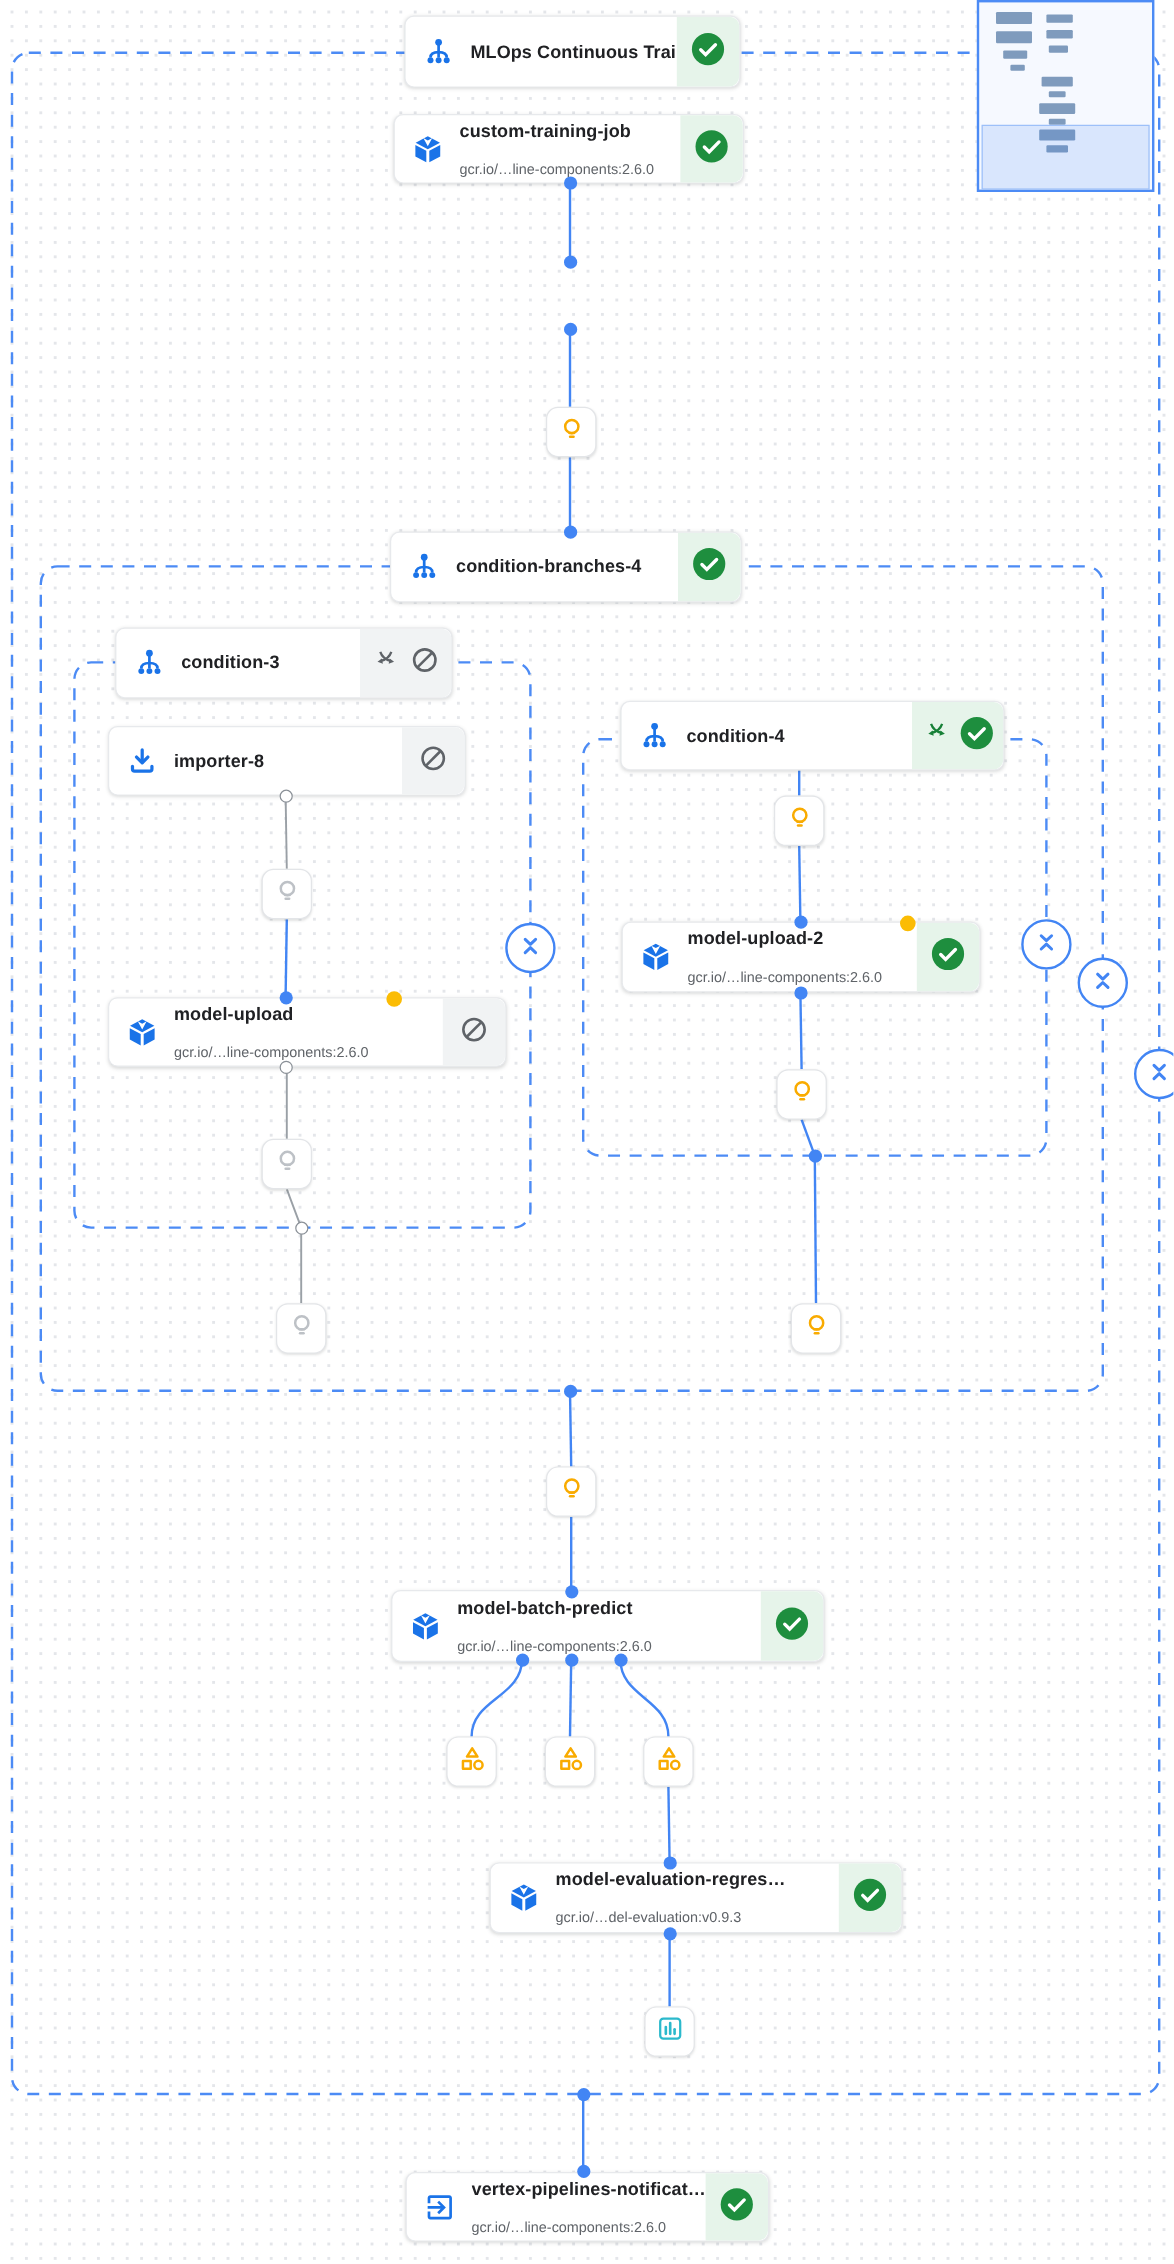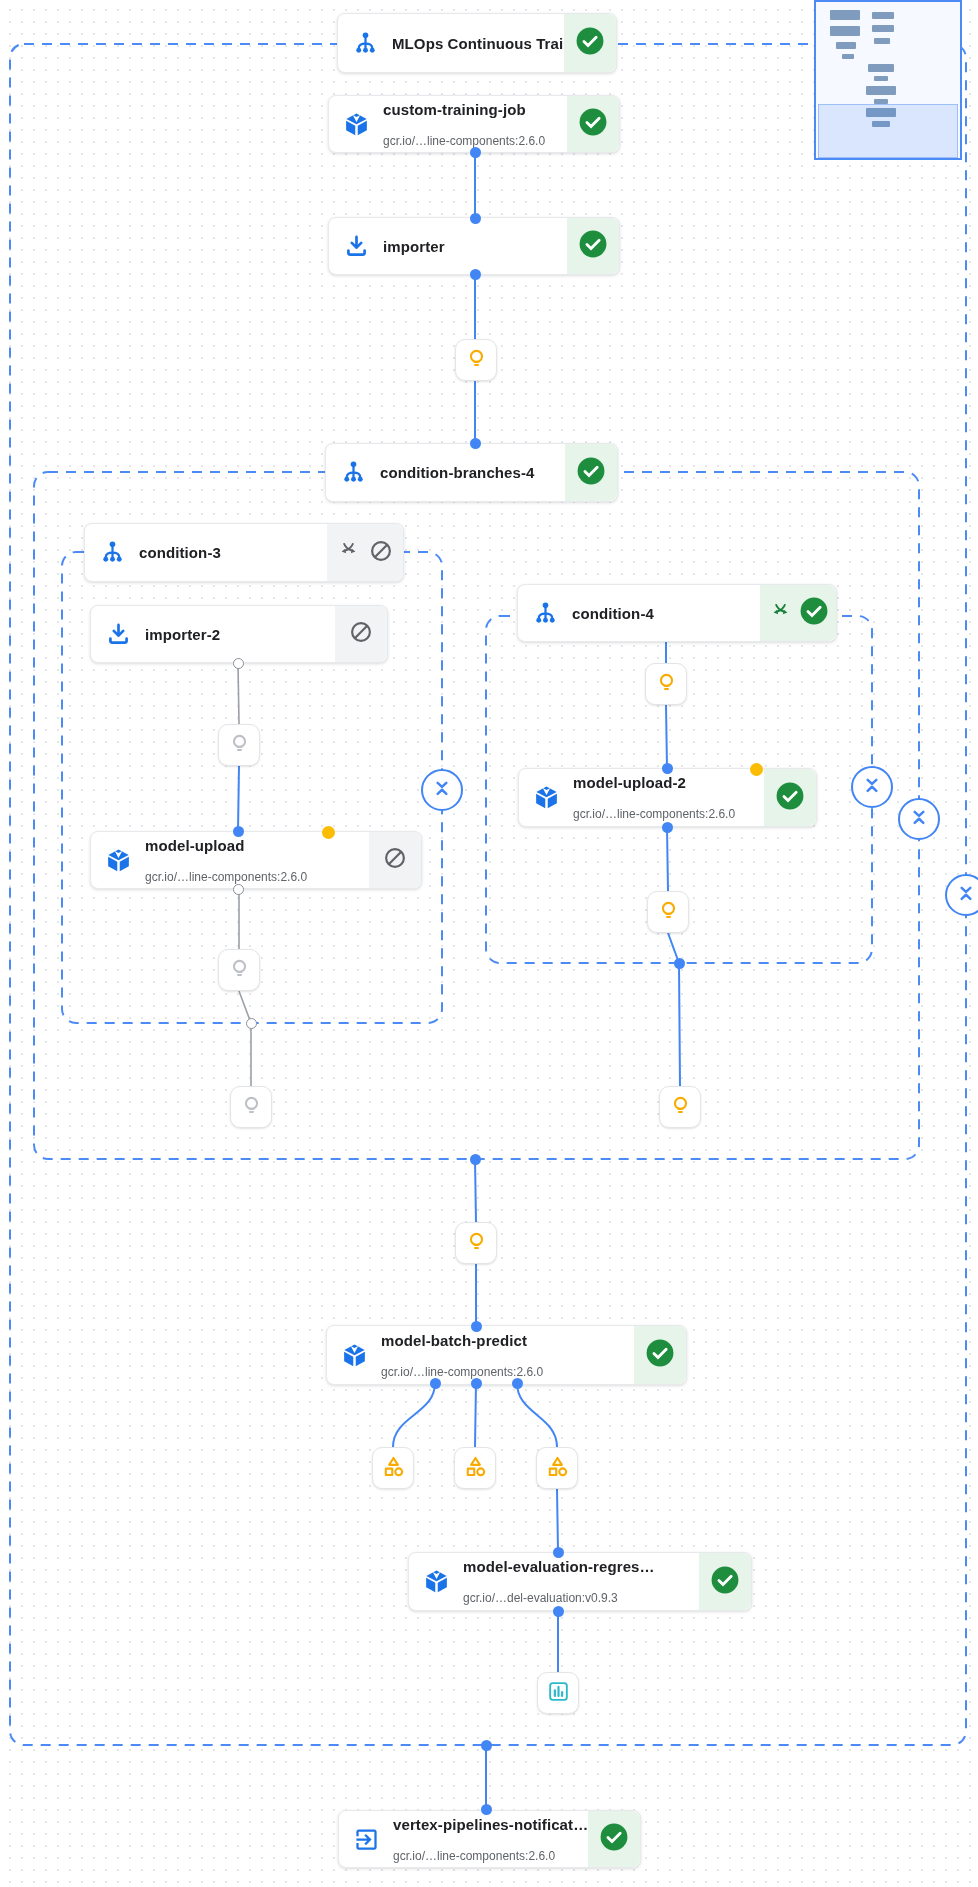--- a/index.html
+++ b/index.html
@@ -259,40 +259,20 @@
     <span class="nstatus green w52">
       <span>
         <svg viewBox="0 0 24 24" width="28" height="28">
             <circle cx="12" cy="12" r="11.5" fill="#1e8e3e"></circle>
             <path d="M6.8 12.4 L10.3 15.9 L17.3 8.8" stroke="#fff" stroke-width="2.4" fill="none" stroke-linecap="round"></path>
           </svg>
       </span>
     </span>
   </div>
 
-  <div class="node" style="left:328px;top:217px;width:292px">
-    <span class="nicon">
-      <svg viewBox="0 0 24 24" width="27" height="27" fill="none" stroke="#1a73e8" stroke-width="2.4" stroke-linecap="round" stroke-linejoin="round">
-        <path d="M12 3.5 V12.6"></path>
-          <path d="M7.8 8.8 L12 13 L16.2 8.8"></path>
-          <path d="M4.8 15.6 V17.6 Q4.8 19.2 6.4 19.2 H17.6 Q19.2 19.2 19.2 17.6 V15.6"></path>
-      </svg>
-    </span>
-    <span class="ntext">
-        <span class="ntitle">importer</span>
-      </span>
-    <span class="nstatus green w52">
-      <span>
-        <svg viewBox="0 0 24 24" width="28" height="28">
-            <circle cx="12" cy="12" r="11.5" fill="#1e8e3e"></circle>
-            <path d="M6.8 12.4 L10.3 15.9 L17.3 8.8" stroke="#fff" stroke-width="2.4" fill="none" stroke-linecap="round"></path>
-          </svg>
-      </span>
-    </span>
-  </div>
 
   <div class="node" style="left:325px;top:443px;width:293px;height:59px">
     <span class="nicon">
       <svg viewBox="0 0 24 24" width="27" height="27">
         <g fill="none" stroke="#1a73e8" stroke-width="2">
             <path d="M12 6.5 V16"></path>
             <path d="M12 12 C7.5 12 6 13.5 6 16"></path>
             <path d="M12 12 C16.5 12 18 13.5 18 16"></path>
           </g>
         <g fill="#1a73e8">
@@ -309,21 +289,21 @@
     <span class="nstatus green w52">
       <span>
         <svg viewBox="0 0 24 24" width="28" height="28">
             <circle cx="12" cy="12" r="11.5" fill="#1e8e3e"></circle>
             <path d="M6.8 12.4 L10.3 15.9 L17.3 8.8" stroke="#fff" stroke-width="2.4" fill="none" stroke-linecap="round"></path>
           </svg>
       </span>
     </span>
   </div>
 
-  <div class="node" style="left:84px;top:523px;width:320px;height:59px">
+  <div class="node" style="left:96px;top:523px;width:281px;height:59px">
     <span class="nicon">
       <svg viewBox="0 0 24 24" width="27" height="27">
         <g fill="none" stroke="#1a73e8" stroke-width="2">
             <path d="M12 6.5 V16"></path>
             <path d="M12 12 C7.5 12 6 13.5 6 16"></path>
             <path d="M12 12 C16.5 12 18 13.5 18 16"></path>
           </g>
         <g fill="#1a73e8">
             <circle cx="12" cy="4.7" r="2.5"></circle>
             <circle cx="6" cy="18" r="2.2"></circle>
@@ -355,21 +335,21 @@
 
   <div class="node" style="left:90px;top:605px;width:298px">
     <span class="nicon">
       <svg viewBox="0 0 24 24" width="27" height="27" fill="none" stroke="#1a73e8" stroke-width="2.4" stroke-linecap="round" stroke-linejoin="round">
         <path d="M12 3.5 V12.6"></path>
           <path d="M7.8 8.8 L12 13 L16.2 8.8"></path>
           <path d="M4.8 15.6 V17.6 Q4.8 19.2 6.4 19.2 H17.6 Q19.2 19.2 19.2 17.6 V15.6"></path>
       </svg>
     </span>
     <span class="ntext">
-        <span class="ntitle">importer-2</span>
+        <span class="ntitle">importer-8</span>
       </span>
     <span class="nstatus gray w52">
       <span>
         <svg viewBox="0 0 24 24" width="26" height="26" fill="none" stroke="#5f6368" stroke-width="2">
           <circle cx="12" cy="12" r="8.2"></circle>
             <path d="M6.5 17.5 L17.5 6.5"></path>
         </svg>
       </span>
     </span>
   </div>

